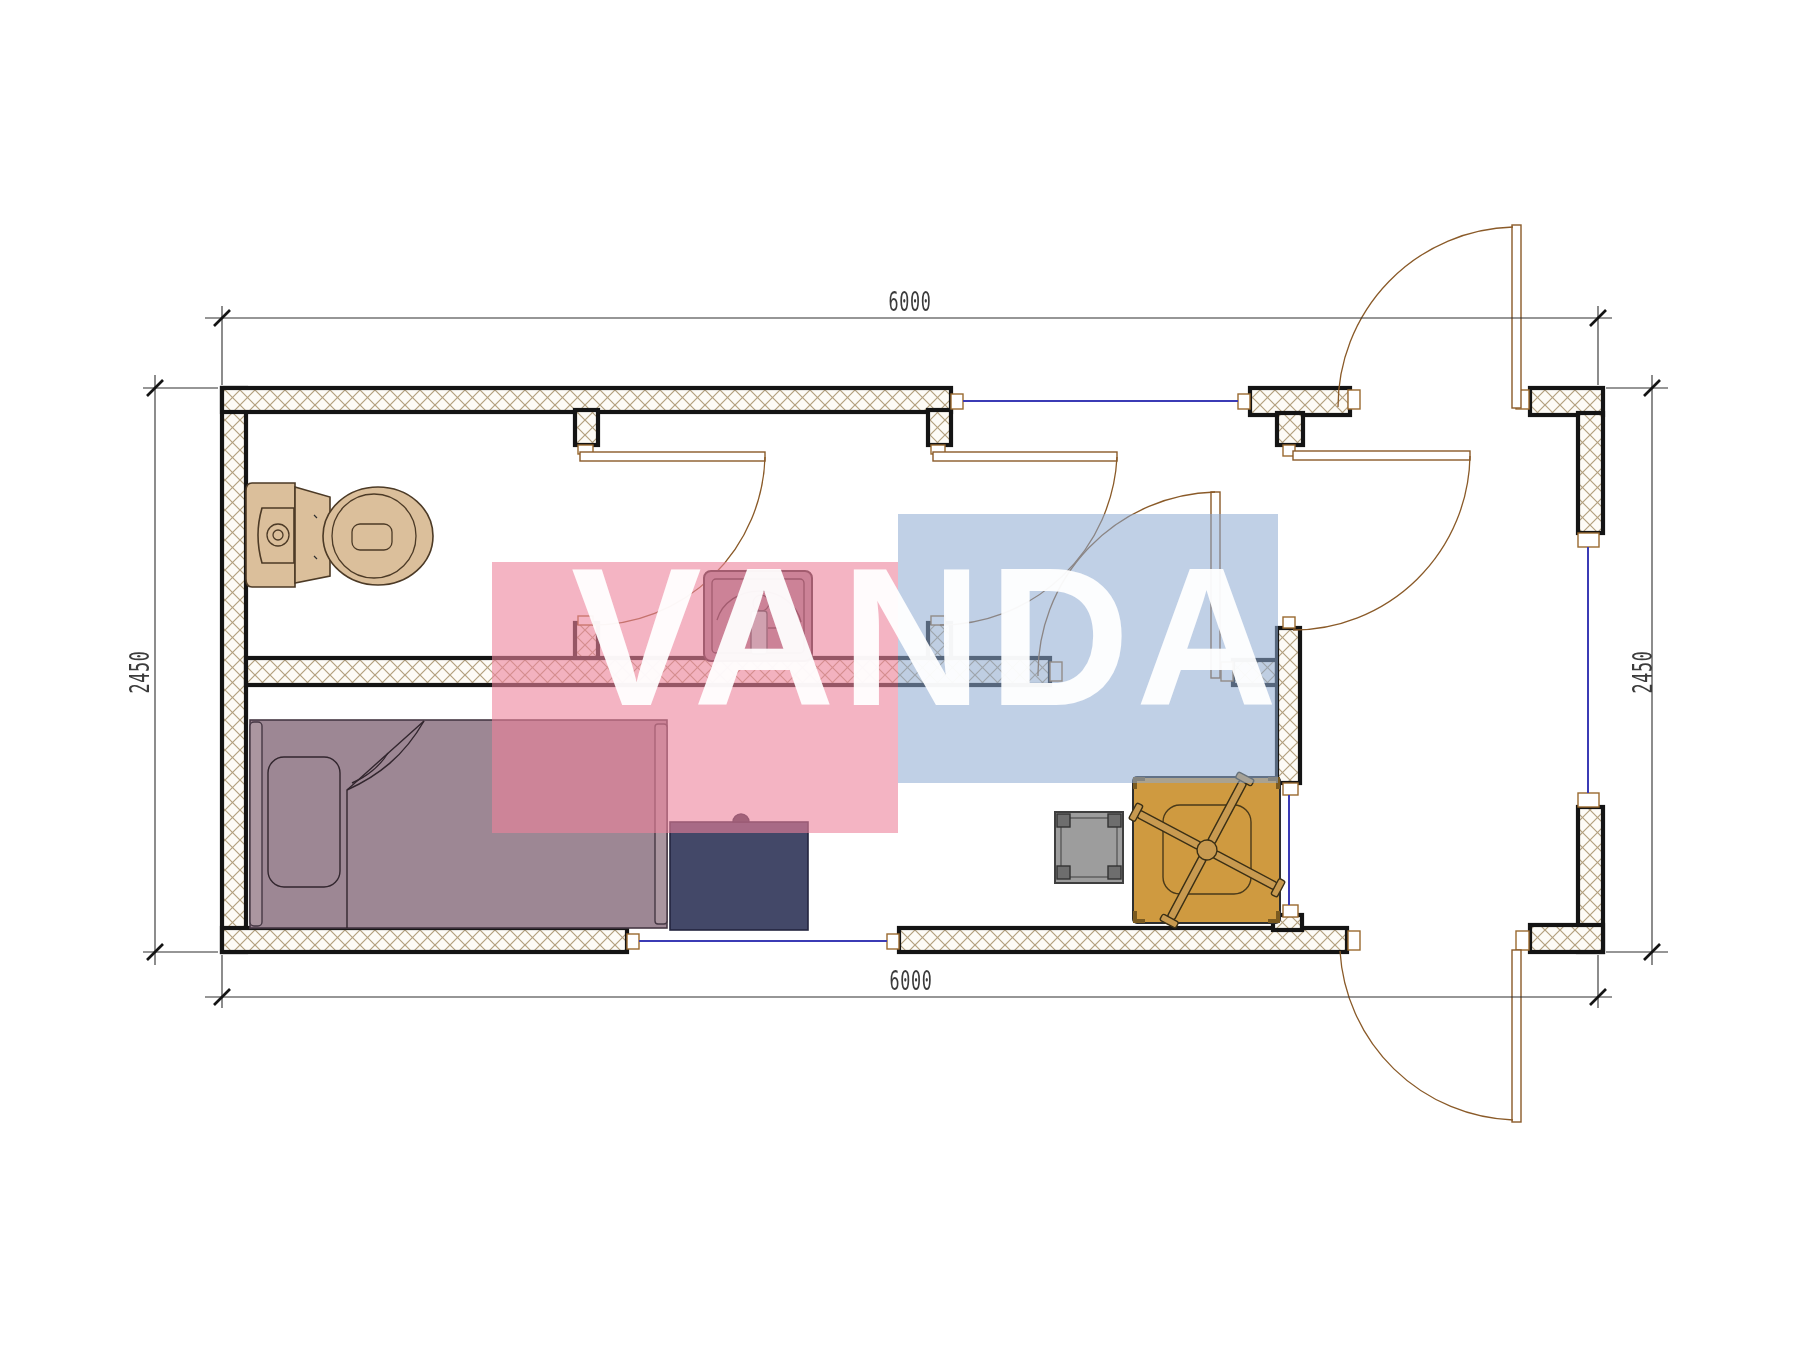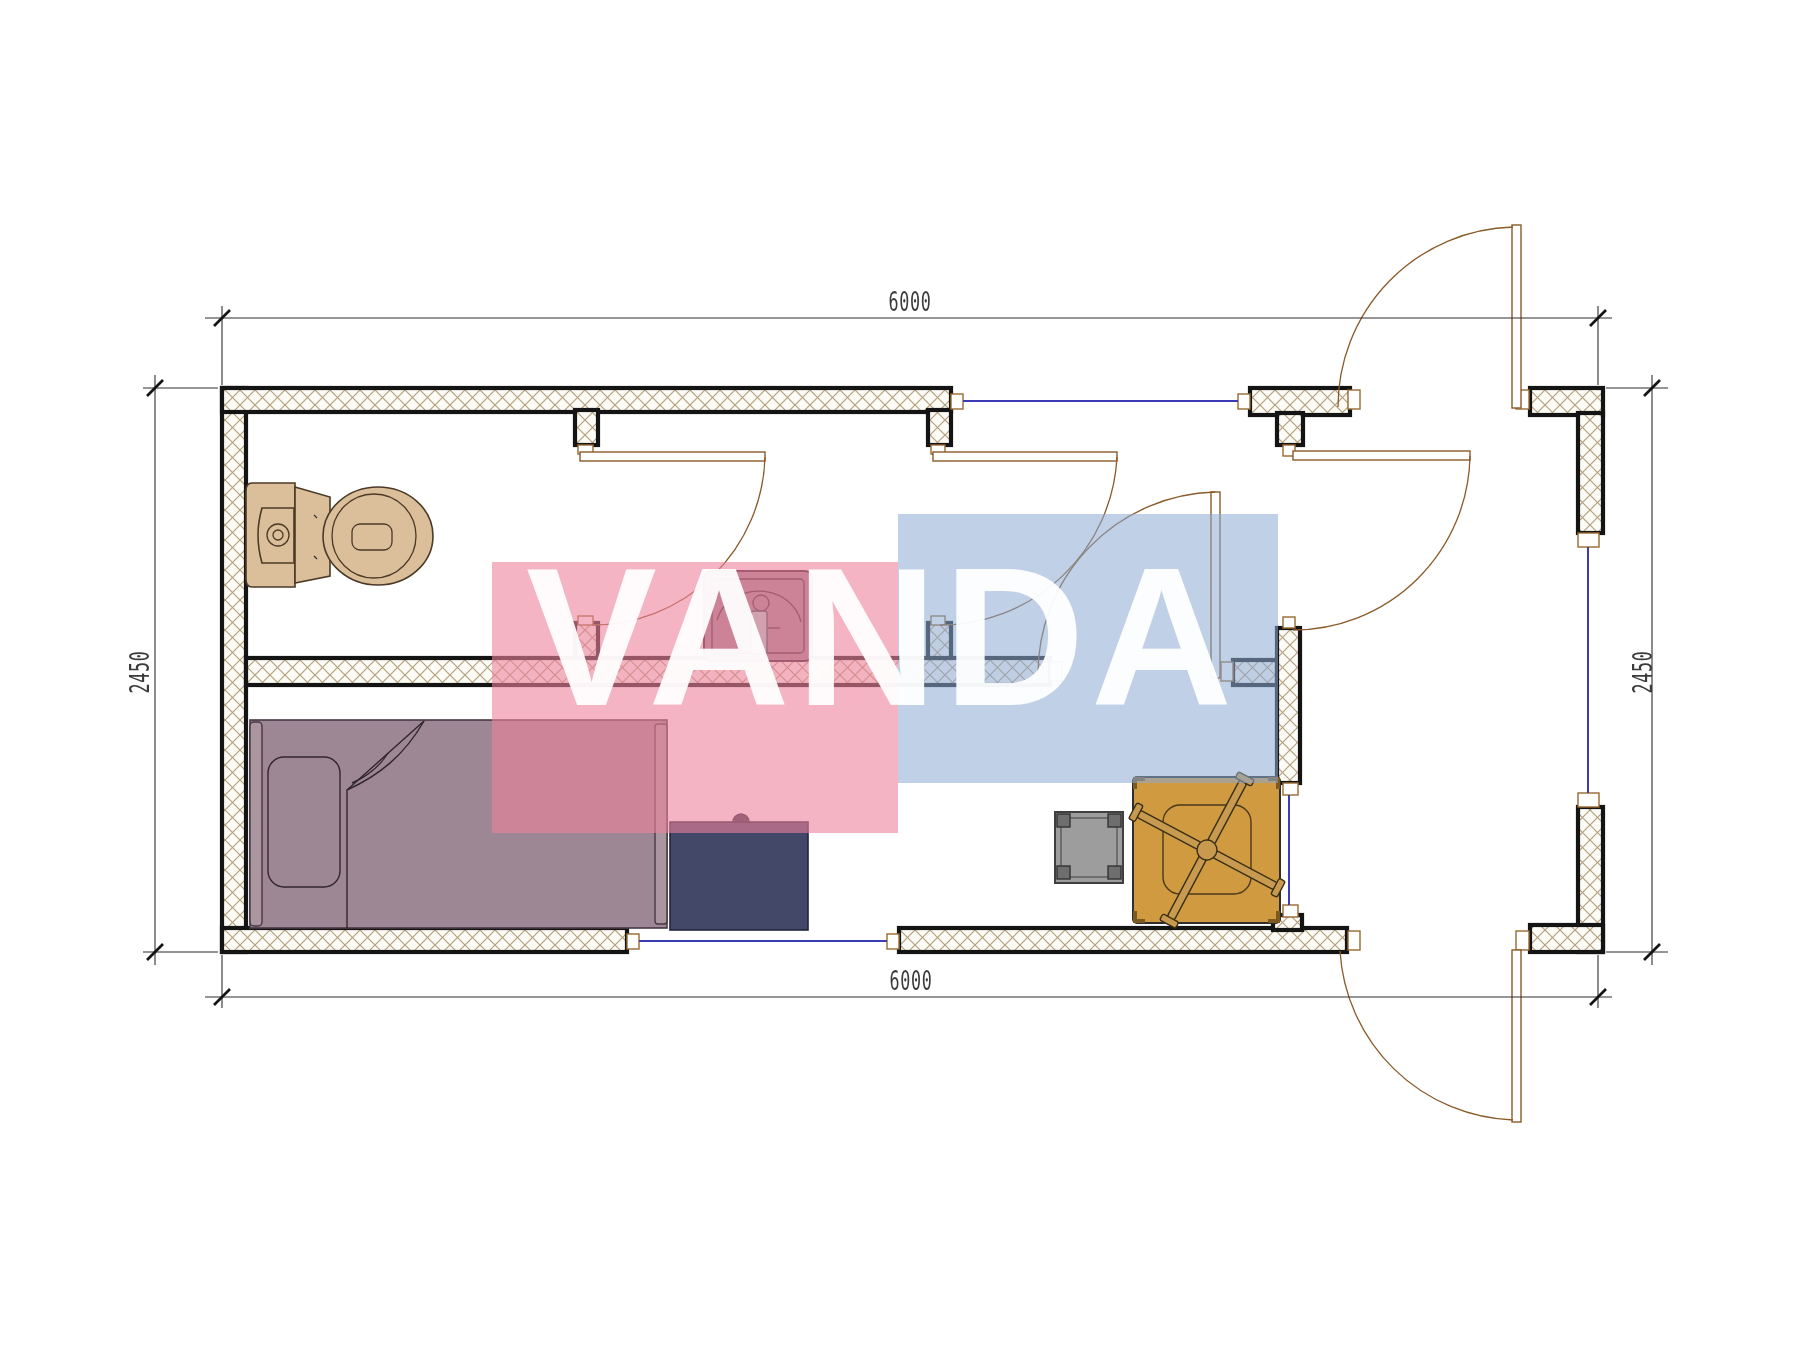--- a/index.html
+++ b/index.html
@@ -208,20 +208,20 @@
       <line class="tick" x1="1590" y1="1005" x2="1606" y2="989"></line>
       <line class="tick" x1="147" y1="396" x2="163" y2="380"></line>
       <line class="tick" x1="147" y1="960" x2="163" y2="944"></line>
       <line class="tick" x1="1644" y1="396" x2="1660" y2="380"></line>
       <line class="tick" x1="1644" y1="960" x2="1660" y2="944"></line>
     </g>
   </svg>
 
   <div class="wm-block wm-pink" style="left:492px;top:562px;width:406px;height:271px;"></div>
   <div class="wm-block wm-blue" style="left:898px;top:514px;width:380px;height:269px;"></div>
-  <div class="wm-text" style="left:526px;top:540px;">VANDA</div>
+  <div class="wm-text" style="left:571px;top:540px;">VANDA</div>
 
   <div class="dim-label" style="left:910px;top:302px;">6000</div>
   <div class="dim-label" style="left:911px;top:981px;">6000</div>
   <div class="dim-label rot" style="left:139px;top:672px;">2450</div>
   <div class="dim-label rot" style="left:1642px;top:672px;">2450</div>
 
 </div>
 
 </body></html>

